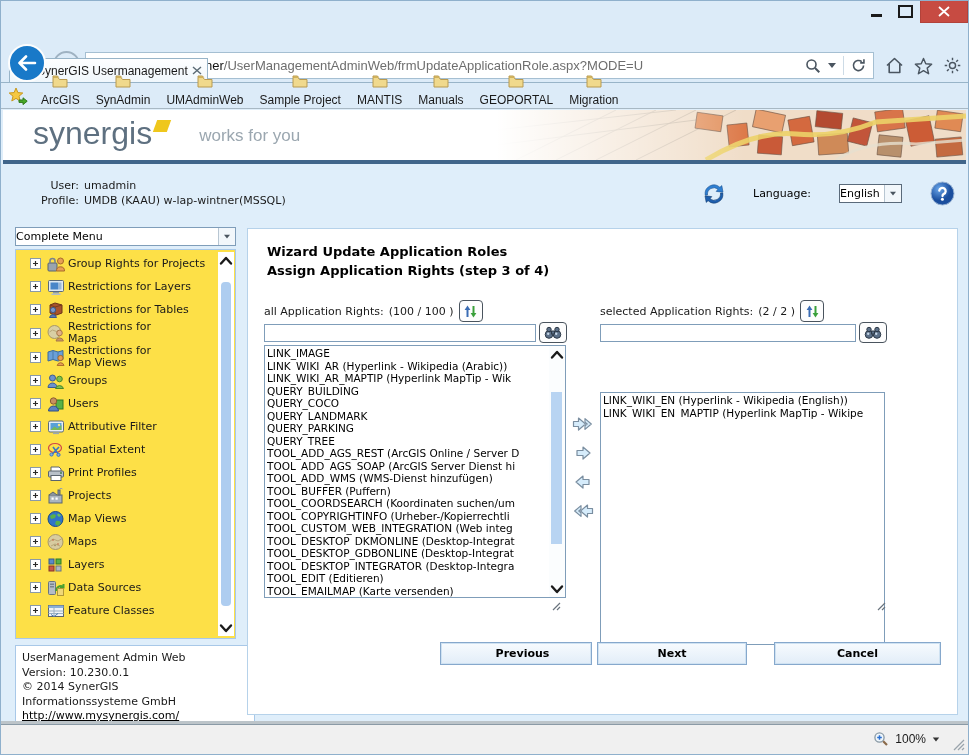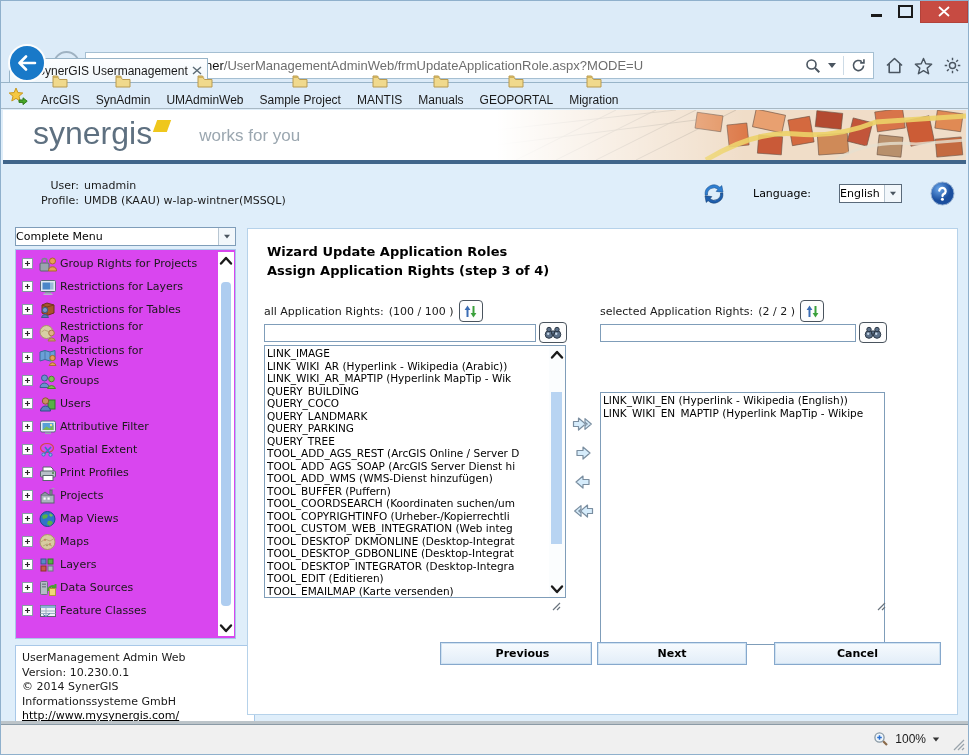--- a/index.html
+++ b/index.html
@@ -42,21 +42,21 @@
   .session-text{position:absolute;left:28px;top:69px;font-family:"DejaVu Sans",sans-serif;font-size:11px;color:#1a1a1a;line-height:15px;}
   .sess-lbl{display:inline-block;width:50px;text-align:right;margin-right:5px;}
   .lang-area{position:absolute;right:13px;top:72px;display:flex;align-items:center;gap:28px;}
   .lang-label{font-family:"DejaVu Sans",sans-serif;font-size:11px;}
   .fake-select{height:19px;background:#fff;border:1px solid #5a6a7a;box-sizing:border-box;display:flex;align-items:center;font-family:"DejaVu Sans",sans-serif;font-size:11px;}
   .sel-btn{margin-left:auto;width:16px;height:100%;display:flex;align-items:center;justify-content:center;border-left:1px solid #b8c6d2;background:#f2f7fb;}
   .sel-btn .caret-down{transform:scale(.75);}
   
   .sidebar-select{position:absolute;left:14px;top:118px;width:221px;}
   .sidebar-select .fake-select{width:100%;border-color:#7f9db9;}
-  .tree{position:absolute;left:14px;top:140px;width:221px;height:390px;background:#d946ef;border:1px solid #a8c8e8;box-sizing:border-box;padding:2px 0 0 6px;overflow:hidden;}
+  .tree{position:absolute;left:14px;top:140px;width:221px;height:390px;background:#fde047;border:1px solid #a8c8e8;box-sizing:border-box;padding:2px 0 0 14px;overflow:hidden;}
   .tree-item{display:flex;align-items:center;min-height:23px;font-family:"DejaVu Sans",sans-serif;font-size:11px;color:#1a1a1a;}
   .plus-box{flex:0 0 auto;width:11px;height:11px;margin-right:4px;display:flex;}
   .tree-icon{flex:0 0 auto;width:21px;height:18px;margin-right:2px;display:flex;align-items:center;}
   .tree-label{line-height:12px;}
   .tree-item:nth-child(4) .tree-label,.tree-item:nth-child(5) .tree-label{max-width:92px;}
   .tree-scroll{position:absolute;right:1px;top:2px;bottom:2px;width:16px;background:#fff;}
   .tree-thumb{position:absolute;left:3px;top:30px;bottom:30px;width:10px;background:#aecdf0;border-radius:4px;}
   .scroll-chev{position:absolute;left:1px;width:14px;height:12px;}
   .sidebar-footer{position:absolute;left:14px;top:536px;width:240px;background:#fff;border:1px solid #a8c8e8;box-sizing:border-box;padding:5px 6px;font-family:"DejaVu Sans",sans-serif;font-size:11px;line-height:14.5px;color:#1a1a1a;}
   .sidebar-footer a{color:#000;}

